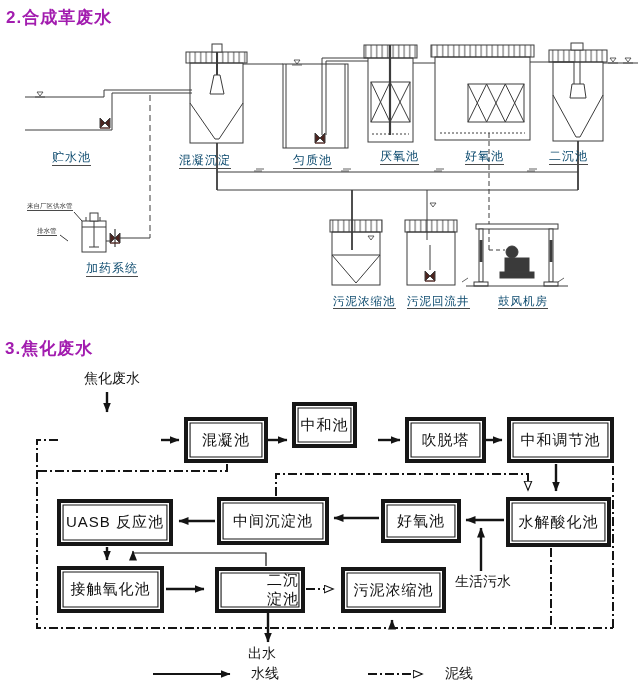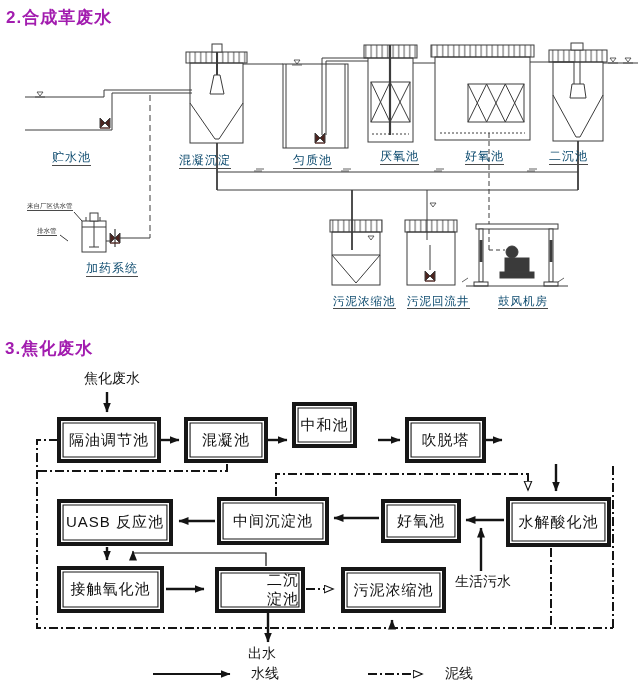--- a/index.html
+++ b/index.html
@@ -206,31 +206,31 @@
   <div class="lbl tiny" style="left:37px;top:227px;"><span class="u">排水管</span></div>
   <div class="lbl eq" style="left:86px;top:260px;"><span class="u">加药系统</span></div>
 
   <div class="lbl eq" style="left:333px;top:294px;font-size:11.5px;"><span class="u">污泥浓缩池</span></div>
   <div class="lbl eq" style="left:407px;top:294px;font-size:11.5px;"><span class="u">污泥回流井</span></div>
   <div class="lbl eq" style="left:498px;top:294px;font-size:11.5px;"><span class="u">鼓风机房</span></div>
 
   <div class="lbl sec-title" style="left:5px;top:337px;">3.焦化废水</div>
   <div class="lbl fl" style="left:84px;top:370px;">焦化废水</div>
 
-  <div class="fbox" style="left:57px;top:417px;width:104px;height:46px;">
-      <span>隔油调节池</span>
-    </div>
   <div class="fbox" style="left:184px;top:417px;width:84px;height:46px;">
       <span>混凝池</span>
     </div>
   <div class="fbox" style="left:292px;top:402px;width:65px;height:46px;">
       <span>中和池</span>
     </div>
   <div class="fbox" style="left:405px;top:417px;width:81px;height:46px;font-family:Liberation Mono, monospace;">
       <span>吹脱塔</span>
+    </div>
+  <div class="fbox" style="left:507px;top:417px;width:107px;height:46px;">
+      <span>中和调节池</span>
     </div>
 
   <div class="fbox" style="left:57px;top:499px;width:116px;height:47px;">
       <span>UASB 反应池</span>
     </div>
   <div class="fbox" style="left:217px;top:497px;width:112px;height:48px;">
       <span>中间沉淀池</span>
     </div>
   <div class="fbox" style="left:381px;top:499px;width:80px;height:44px;">
       <span>好氧池</span>

